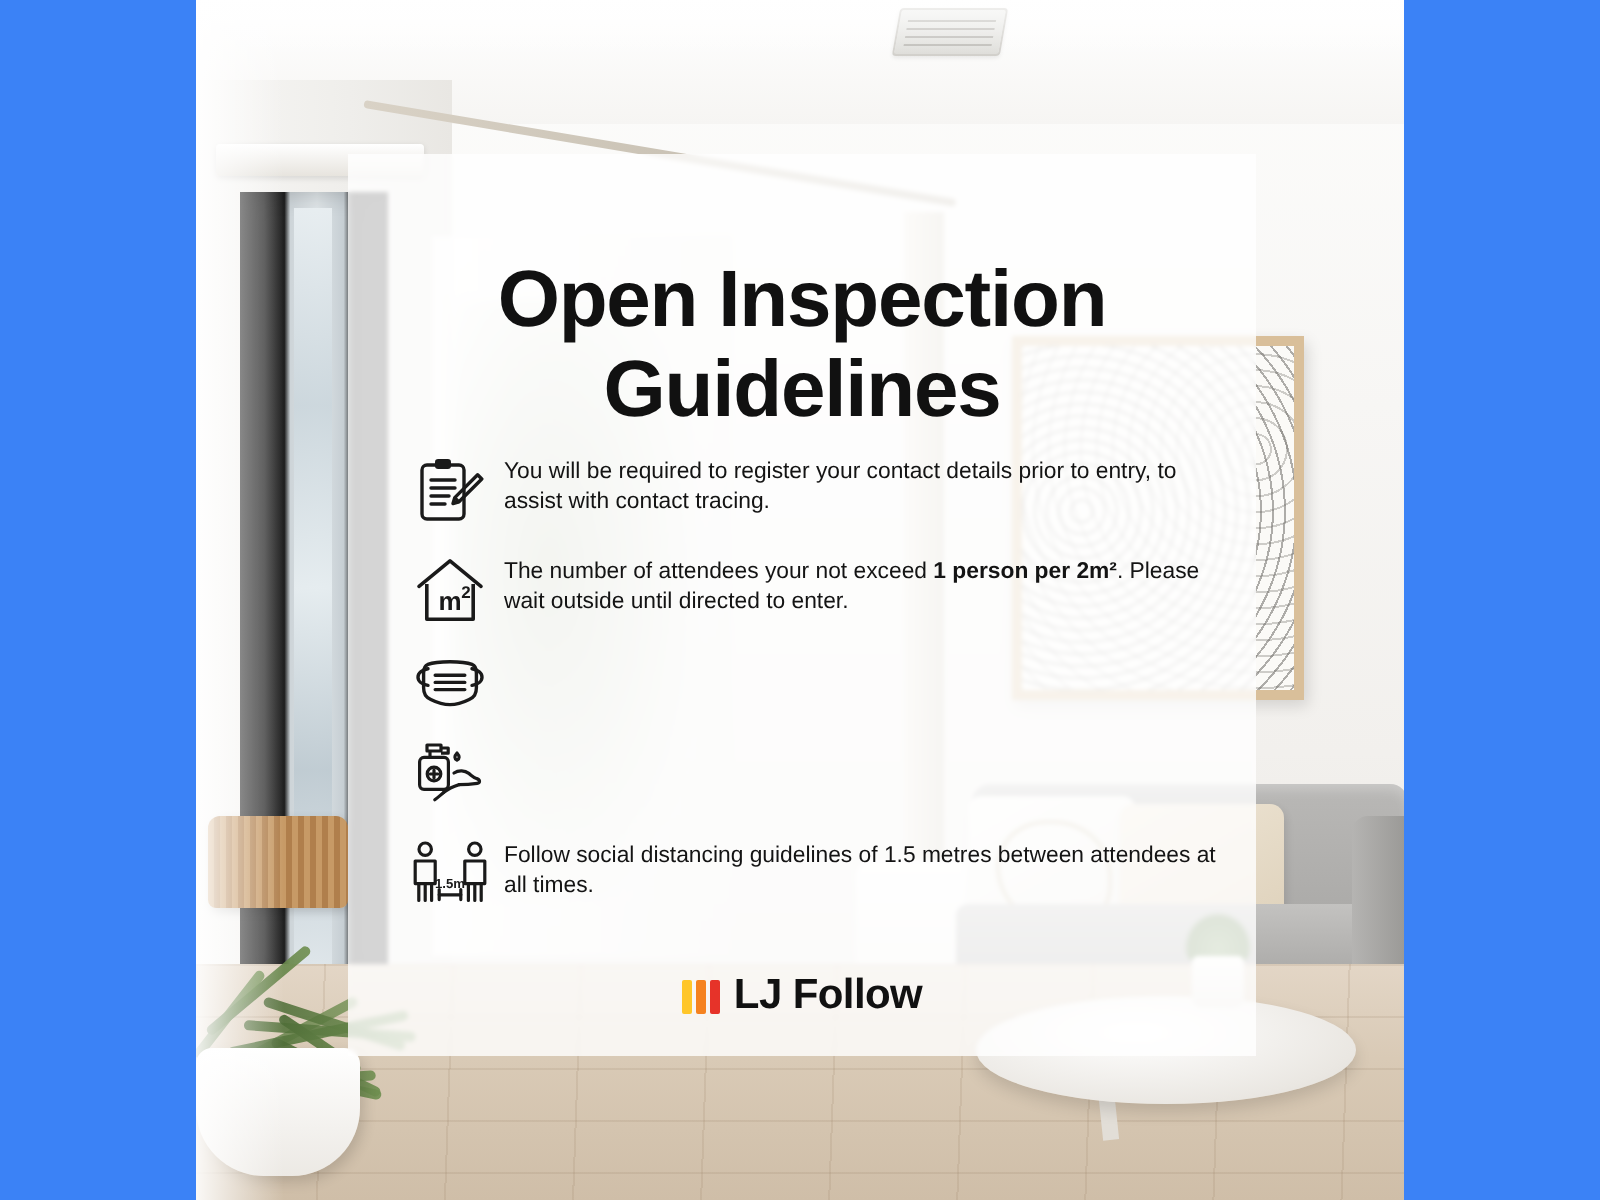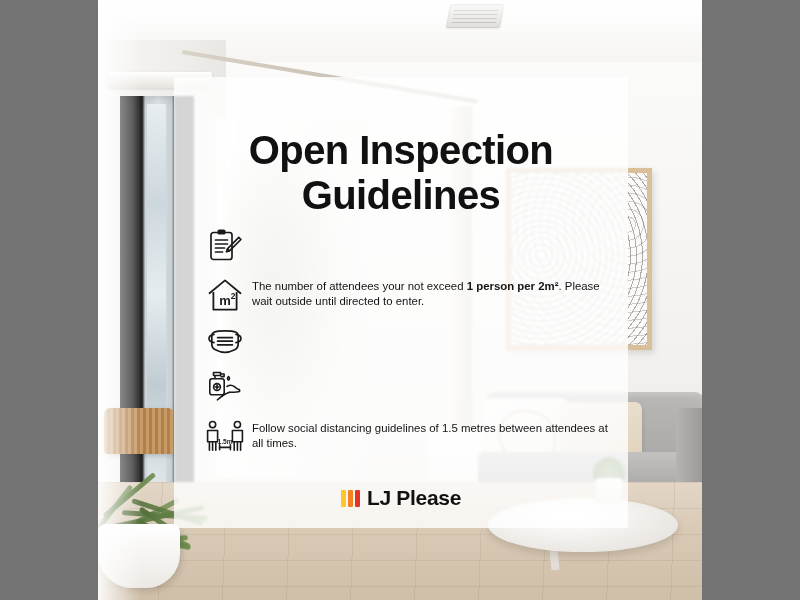--- a/index.html
+++ b/index.html
@@ -1,18 +1,18 @@
 <!DOCTYPE html>
 <html><head>
 <meta charset="utf-8">
 <style>
   html,body{margin:0;padding:0;background:#ffffff;}
   body{width:800px;height:600px;overflow:hidden;font-family:"Liberation Sans",sans-serif;}
 
-  #stage{position:relative;width:800px;height:600px;background:#737373;overflow:hidden;}
+  #stage{position:relative;width:800px;height:600px;background:#3b82f6;overflow:hidden;}
 
   
   #photo{position:absolute;left:98px;top:0;width:604px;height:600px;overflow:hidden;
          background:#f3f1ee;}
 
   
   .wall{position:absolute;left:0;top:0;width:100%;height:482px;
         background:linear-gradient(180deg,#fdfdfc 0%,#f7f6f4 42%,#f2f0ed 78%,#eceae6 100%);}
   .ceiling{position:absolute;left:0;top:0;width:100%;height:62px;
         background:linear-gradient(180deg,#ffffff 0%,#f6f5f3 100%);}
@@ -213,20 +213,21 @@
       <div class="row">
         <div class="ic">
           <svg width="34" height="36" viewBox="0 0 34 36" fill="none" stroke="#1a1a1a" stroke-width="1.7">
             <rect x="3" y="4.5" width="21" height="27" rx="2.5"></rect>
             <rect x="9.5" y="1.5" width="8" height="5" rx="1.6" fill="#1a1a1a" stroke="none"></rect>
             <path d="M7.5 12h12M7.5 16h12M7.5 20h9M7.5 24h7" stroke-linecap="round"></path>
             <path d="M30.8 9.4l2.1 2.1-11.4 11.4-3 .9.9-3z" stroke-linejoin="round"></path>
             <path d="M19.6 21.1l2.1 2.1"></path>
           </svg>
         </div>
+        <div class="tx"><span>You will be required to register your contact details prior to entry, to assist with contact tracing.</span></div>
       </div>
 
       <div class="row">
         <div class="ic">
           <svg width="36" height="34" viewBox="0 0 36 34" fill="none" stroke="#1a1a1a" stroke-width="1.8">
             <path d="M2.5 15.2L18 2.4l15.5 12.8" stroke-linejoin="round" stroke-linecap="round"></path>
             <path d="M6.4 14v17.6h23.2V14" stroke-linejoin="round"></path>
             <text x="18" y="27" font-family="Liberation Sans, sans-serif" font-size="13" font-weight="700" fill="#1a1a1a" stroke="none" text-anchor="middle">m</text>
             <text x="26" y="21" font-family="Liberation Sans, sans-serif" font-size="8.5" font-weight="700" fill="#1a1a1a" stroke="none" text-anchor="middle">2</text>
           </svg>
@@ -281,17 +282,17 @@
       </div>
 
     </div>
 
     <div id="logo">
       <span class="bars">
         <span style="background: rgb(255, 198, 41);"></span>
         <span style="background: rgb(245, 130, 31);"></span>
         <span style="background: rgb(230, 51, 41);"></span>
       </span>
-      <span class="lbl">LJ Please</span>
+      <span class="lbl">LJ Follow</span>
     </div>
 
   </div>
 </div>
 
 </body></html>

